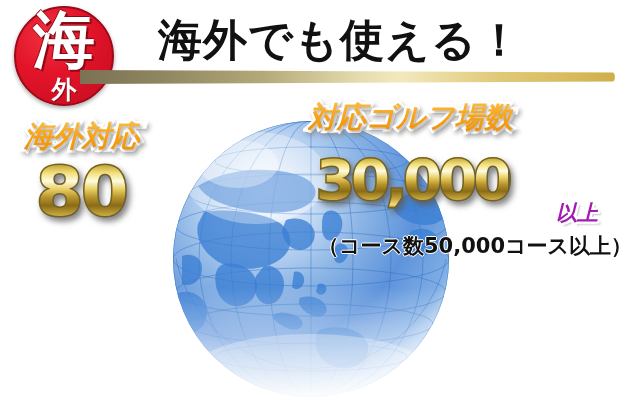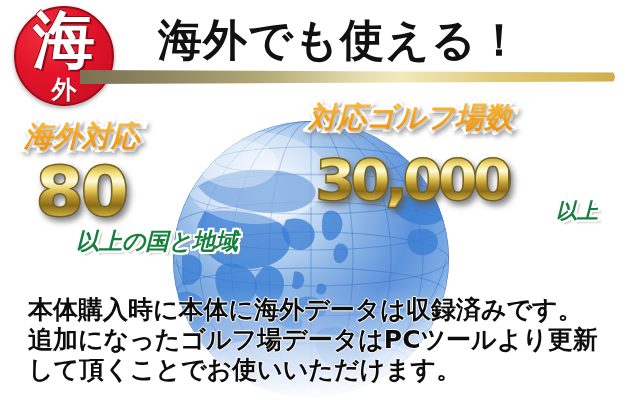--- a/index.html
+++ b/index.html
@@ -177,26 +177,26 @@
     text-stroke: 3px #7a6418;
     filter: drop-shadow(3px 4px 3px rgba(90,90,90,0.5));
   }
 
   #num80-outline, #num80 { left: 36px; top: 158px; font-size: 68px; letter-spacing: -2px; }
   #num30k-outline, #num30k { left: 316px; top: 152px; font-size: 56px; letter-spacing: -4px; }
 
   
   .sub-italic {
     position: absolute;
-    font-family: Liberation Mono, monospace;
+    font-family: Liberation Serif, serif;
     font-weight: bold;
     font-style: italic;
     font-size: 23px;
     line-height: 26px;
-    color: #15803d;
+    color: #a21caf;
     white-space: nowrap;
     text-shadow:
        2px 0 0 #fff, -2px 0 0 #fff, 0 2px 0 #fff, 0 -2px 0 #fff,
        2px 2px 0 #fff, -2px 2px 0 #fff, 2px -2px 0 #fff, -2px -2px 0 #fff,
        3px 3px 2px rgba(140,140,140,0.55);
   }
   #sub-countries { left: 76px; top: 230px; }
   #sub-ijou      { left: 556px; top: 200px; font-size: 21px; }
 
   
@@ -344,30 +344,25 @@
   <div class="headline">海外でも使える！</div>
 
   <div class="gold-bar"></div>
 
   <div class="orange-head-outline" id="head-kaigai-outline">海外対応</div>
   <div class="orange-head" id="head-kaigai">海外対応</div>
 
   <div class="gold-num-outline" id="num80-outline">80</div>
   <div class="gold-num" id="num80">80</div>
 
-  <div class="sub-italic" id="sub-countries">以上の国と地域</div>
 
   <div class="orange-head-outline" id="head-golf-outline">対応ゴルフ場数</div>
   <div class="orange-head" id="head-golf">対応ゴルフ場数</div>
 
   <div class="gold-num-outline" id="num30k-outline">30,000</div>
   <div class="gold-num" id="num30k">30,000</div>
 
   <div class="sub-italic" id="sub-ijou">以上</div>
 
-
-  <div class="body-copy">
-    <div>本体購入時に本体に海外データは収録済みです。</div>
-    <div>追加になったゴルフ場データはPCツールより更新</div>
-    <div>して頂くことでお使いいただけます。</div>
-  </div>
+  <div class="paren-note">（コース数50,000コース以上）</div>
+
 
 </div>
 
 </body></html>

